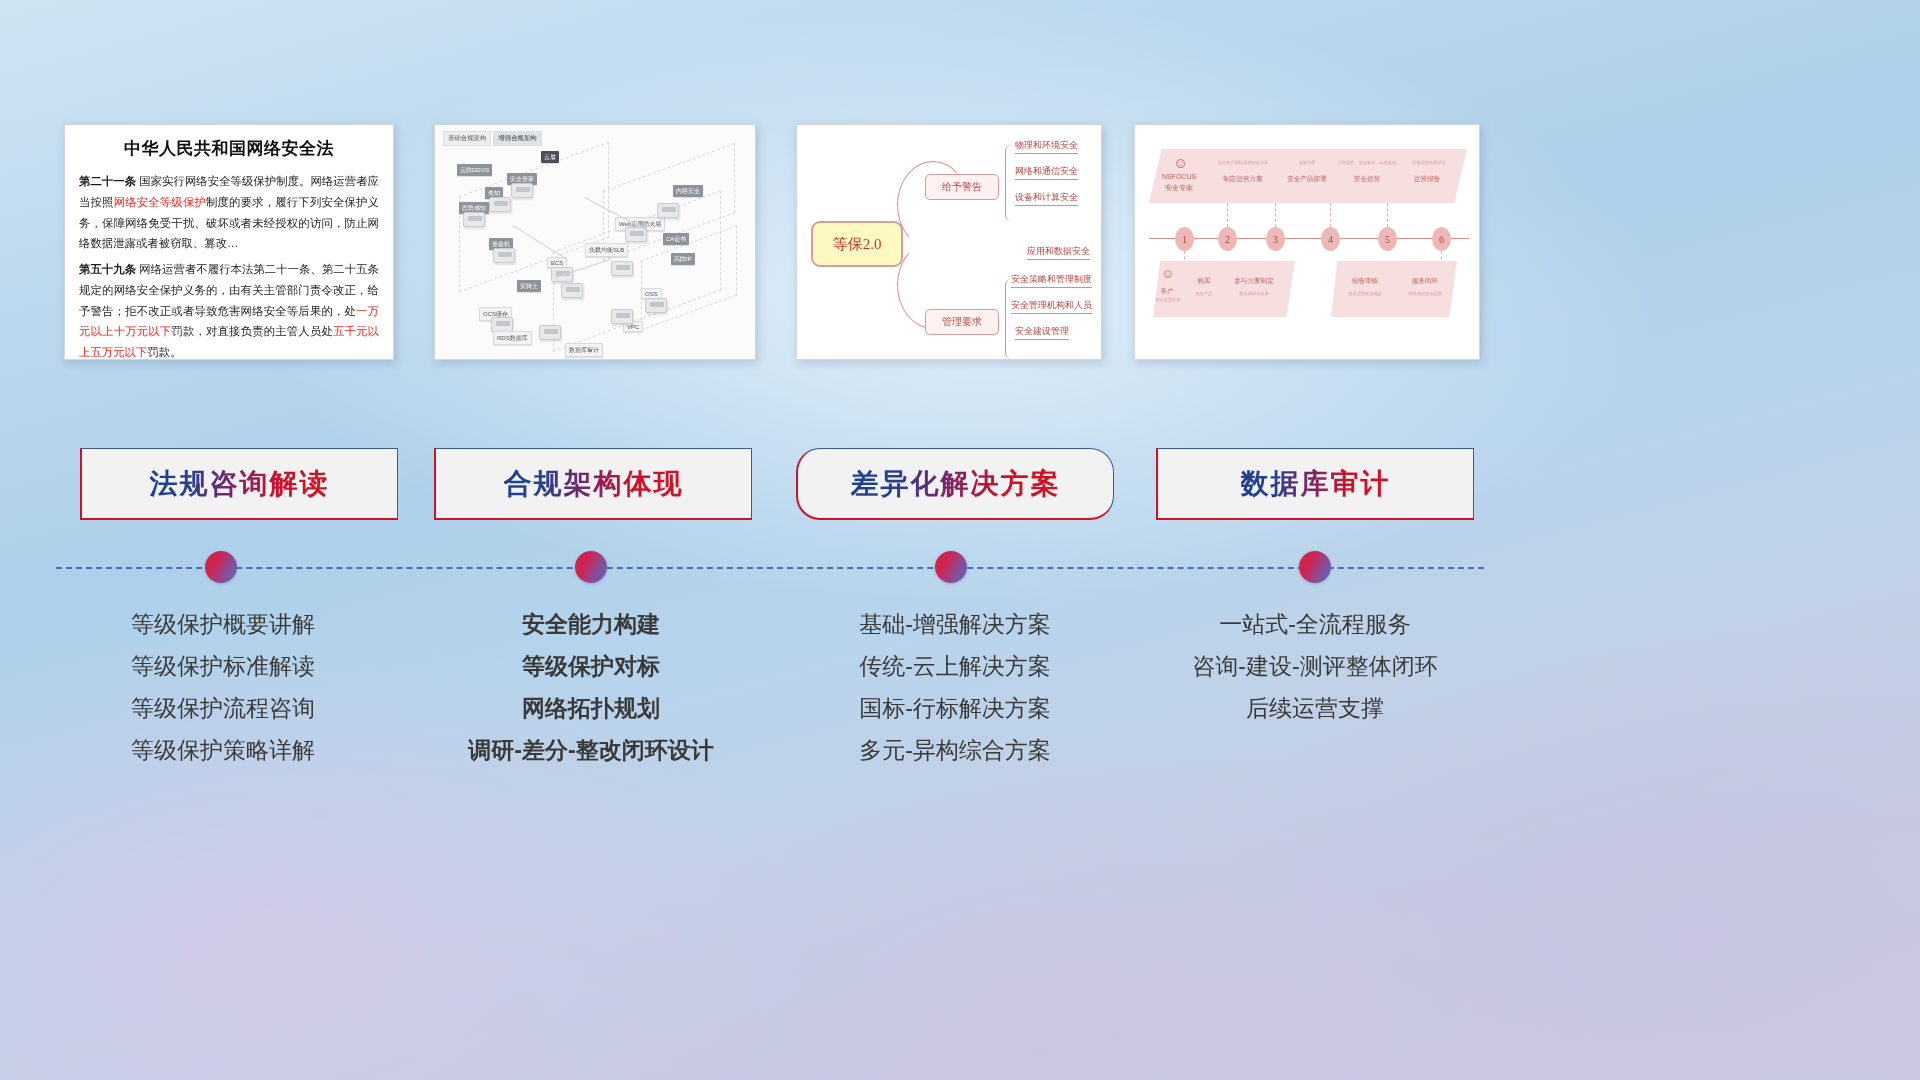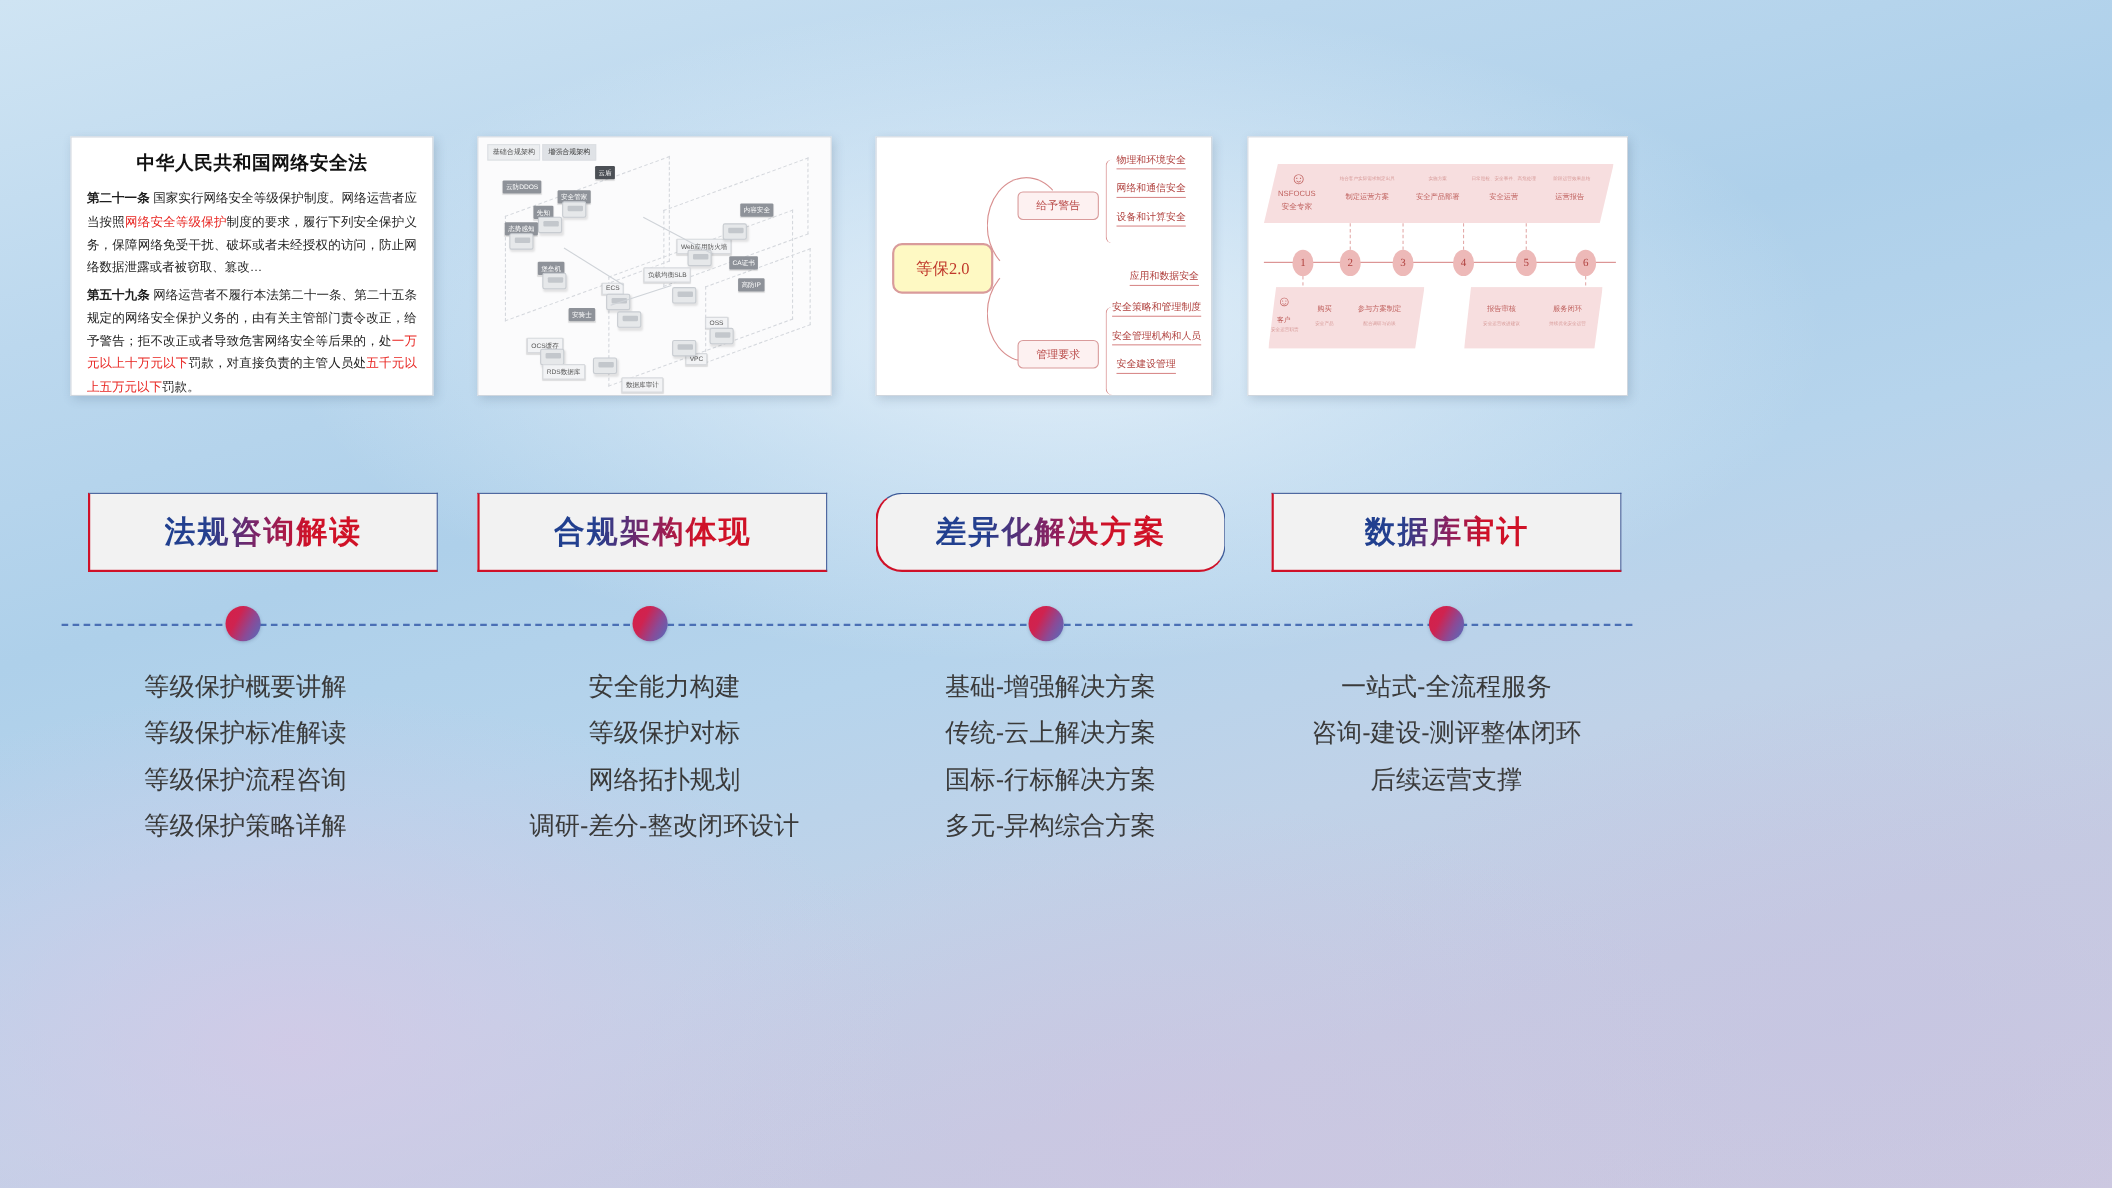--- a/index.html
+++ b/index.html
@@ -155,21 +155,21 @@
 
   
   .lists { position:absolute; top:604px; left:0; width:1920px; }
   .list { position:absolute; top:0; text-align:center; }
   .list div {
     font-size:23px; color:#3a3a3a; line-height:1.82;
     font-family:"Liberation Sans","DejaVu Sans",sans-serif;
     white-space:nowrap;
   }
   .list.l1 { left:64px;   width:318px; }
-  .list.l2 { left:445px;  width:318px; }
+  .list.l2 { left:432px;  width:318px;font-weight:bold; }
   .list.l3 { left:796px;  width:318px; }
   .list.l4 { left:1156px; width:318px; }
 </style>
 </head>
 <body>
 
 <div class="cards">
 
   <div class="card c1">
     <div class="law">

